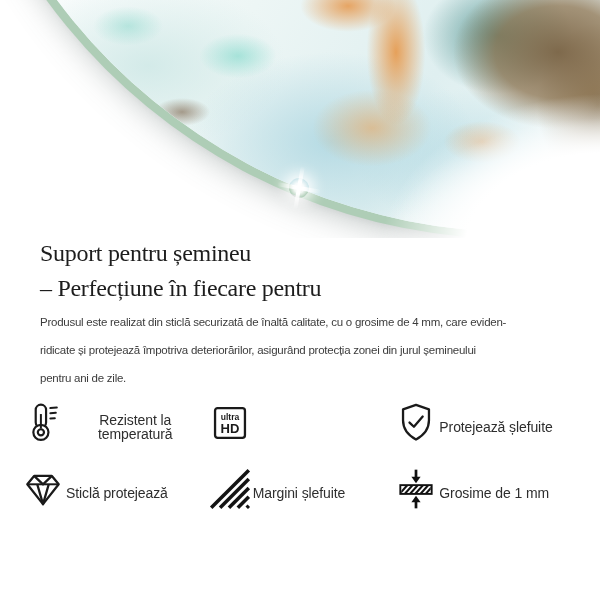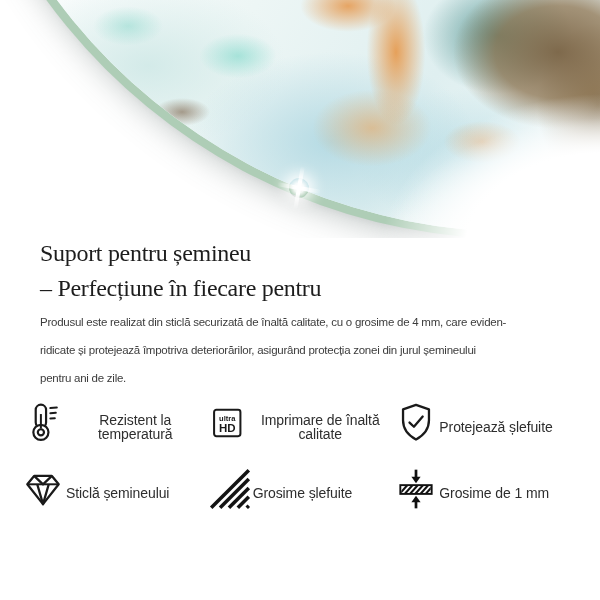--- a/index.html
+++ b/index.html
@@ -143,52 +143,51 @@
     </svg>
     <span class="label">Rezistent la temperatură</span>
   </div>
 
   <div class="feature">
     <svg class="icon" viewBox="0 0 44 44">
       <rect class="ico-stroke" x="7.7" y="7.7" width="28.6" height="28.6" rx="2.5" stroke-width="2.6"></rect>
       <text class="svgtxt" x="22" y="19.5" font-size="8.2" font-weight="600" text-anchor="middle">ultra</text>
       <text class="svgtxt" x="22" y="31.5" font-size="12.5" font-weight="700" text-anchor="middle">HD</text>
     </svg>
-    <span class="label">Imprimare de înaltă calitate</span>
   </div>
 
   <div class="feature">
     <svg class="icon" viewBox="0 0 44 44">
       <path class="ico-stroke" stroke-linejoin="round" d="M22 4.6 L34.4 8.9 V19.4 C34.4 27.4 29.4 33.8 22 37.8 C14.6 33.8 9.6 27.4 9.6 19.4 V8.9 Z"></path>
       <polyline class="ico-stroke" stroke-width="2.4" stroke-linecap="round" stroke-linejoin="round" points="15.8,21.6 20,25.6 28.4,15.8"></polyline>
     </svg>
     <span class="label">Protejează șlefuite</span>
   </div>
 
   <div class="feature">
     <svg class="icon" viewBox="0 0 44 44">
       <path class="ico-stroke" stroke-width="1.9" stroke-linejoin="round" d="M7 17.5 L13.5 9.5 H30.5 L37 17.5 L22 36.5 Z"></path>
       <line x1="7" y1="17.5" x2="37" y2="17.5" stroke="#1a1a1a" stroke-width="1.9"></line>
       <path class="ico-stroke" stroke-width="1.7" stroke-linejoin="round" d="M13.5 9.5 L22 17.5 L30.5 9.5"></path>
       <path class="ico-stroke" stroke-width="1.7" stroke-linejoin="round" d="M16.5 17.5 L22 36.5 L27.5 17.5"></path>
     </svg>
-    <span class="label">Sticlă șemineului</span>
+    <span class="label">Sticlă protejează</span>
   </div>
 
   <div class="feature">
     <svg class="icon" viewBox="0 0 44 44">
       <g stroke="#141414" stroke-width="3.4">
         <line x1="4" y1="40" x2="40" y2="4"></line>
         <line x1="12.5" y1="40" x2="40" y2="12.5"></line>
         <line x1="21" y1="40" x2="40" y2="21"></line>
         <line x1="29.5" y1="40" x2="40" y2="29.5"></line>
         <line x1="38" y1="40" x2="40" y2="38"></line>
       </g>
     </svg>
-    <span class="label">Grosime șlefuite</span>
+    <span class="label">Margini șlefuite</span>
   </div>
 
   <div class="feature">
     <svg class="icon" viewBox="0 0 44 44">
       <defs>
           <clipPath id="barclip">
             <rect x="7.9" y="19.2" width="28.2" height="6.6"></rect>
           </clipPath>
         </defs>
       <rect x="7" y="18.3" width="30" height="8.4" fill="#ffffff" stroke="#111" stroke-width="1.8"></rect>

